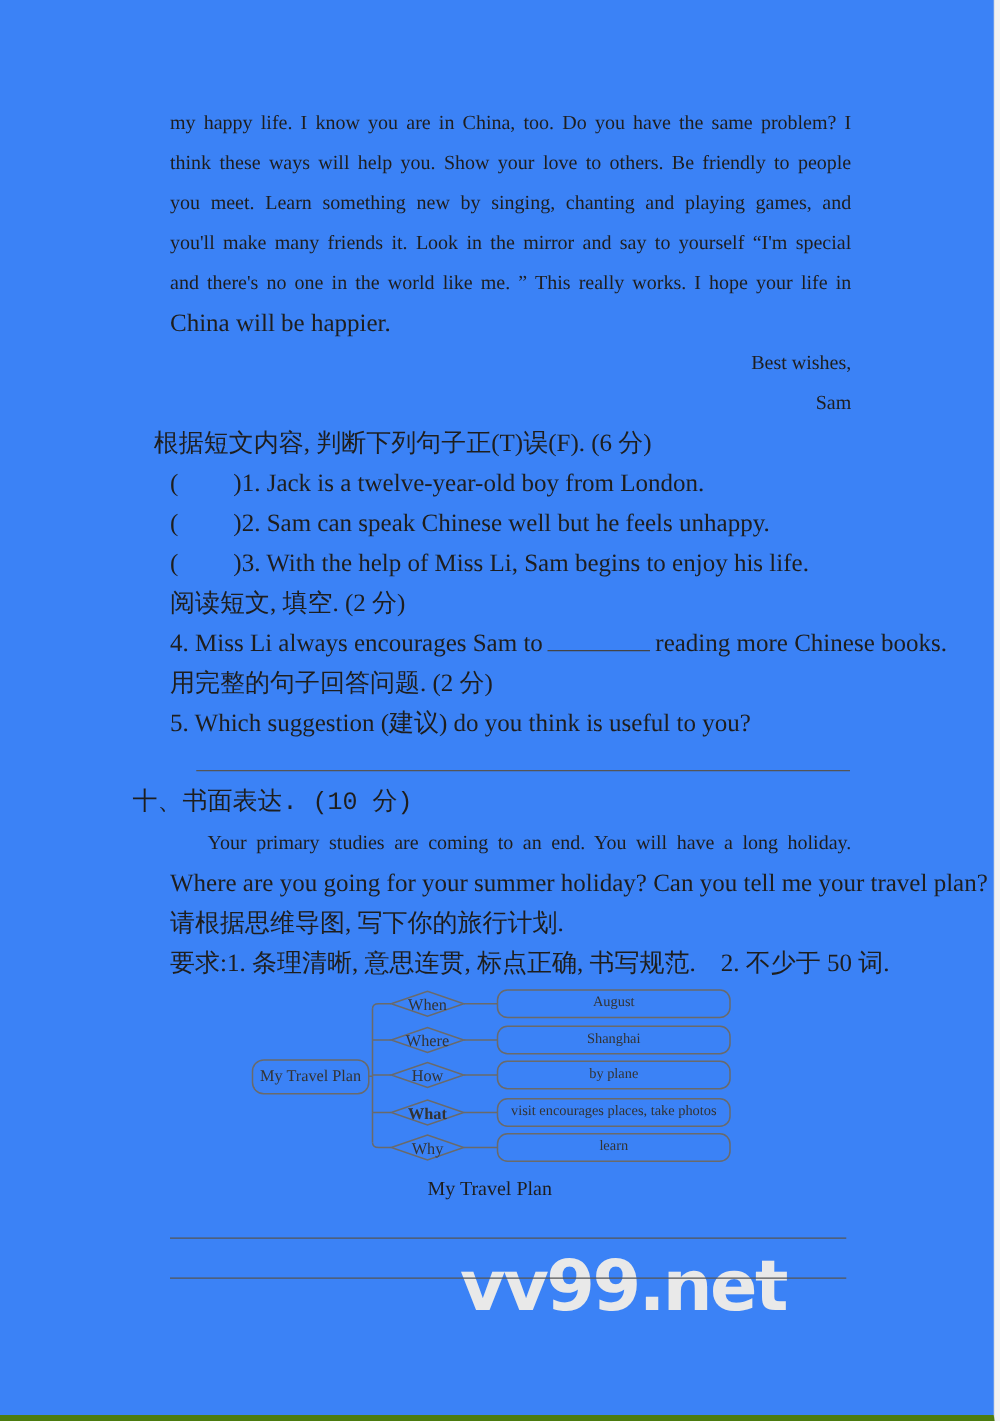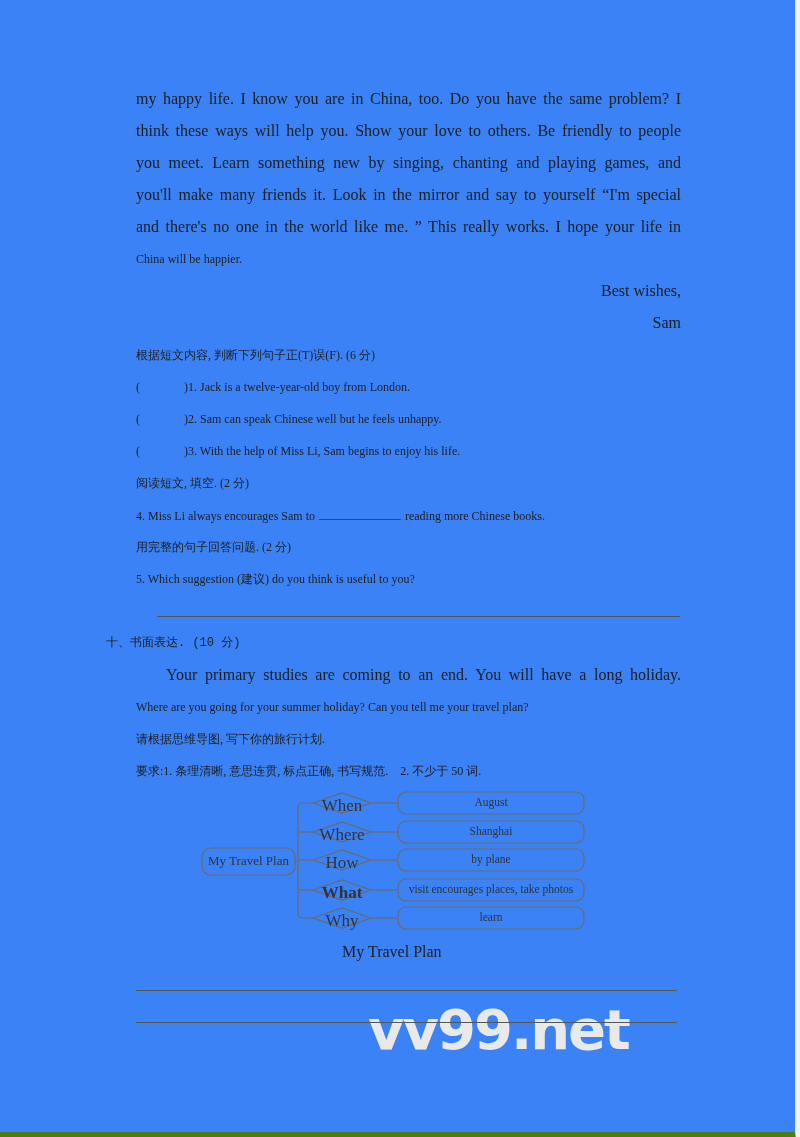--- a/index.html
+++ b/index.html
@@ -20,21 +20,21 @@
       left: 0;
       top: 0;
       width: 795px;
       height: 1132px;
       background: #3b82f6;
       border-right: 1px solid #e2e2e2;
       border-bottom: 7px solid #4d7c0f;
     }
     .line {
       position: absolute;
-      font-size: 12px;
+      font-size: 20px;
       line-height: 20px;
       white-space: nowrap;
     }
     .just {
       position: absolute;
       left: 136px;
       width: 545px;
       font-size: 16px;
       line-height: 20px;
       text-align: justify;
@@ -73,21 +73,21 @@
     }
     .diagram svg { position: absolute; left: 0; top: 0; }
     .dg-text {
       position: absolute;
       font-family: "Liberation Serif", "DejaVu Serif", serif;
       color: #333;
       text-align: center;
       white-space: nowrap;
     }
     .root-label { font-size: 13px; }
-    .diamond-label { font-size: 17px; }
+    .diamond-label { font-size: 13px; }
     .box-label { font-size: 11.5px; }
     .caption {
       position: absolute;
       left: 342px;
       top: 942px;
       font-size: 16px;
       line-height: 20px;
     }
     .watermark {
       position: absolute;
@@ -110,21 +110,21 @@
   <div class="just" style="top:89px;"><span>my happy life. I know you are in China, too. Do you have the same problem? I</span></div>
   <div class="just" style="top:153px;"><span>you meet. Learn something new by singing, chanting and playing games, and</span></div>
   <div class="just" style="top:121px;"><span>think these ways will help you. Show your love to others. Be friendly to people</span></div>
   <div class="just" style="top:185px;"><span>you'll make many friends it. Look in the mirror and say to yourself “I'm special</span></div>
   <div class="just" style="top:217px;"><span>and there's no one in the world like me. ” This really works. I hope your life in</span></div>
   <div class="line" style="left:136px; top:249px;">China will be happier.</div>
 
   <div class="right" style="top:281px;">Best wishes,</div>
   <div class="right" style="top:313px;">Sam</div>
 
-  <div class="line" style="left:136px; top:345px;">根据短文内容, 判断下列句子正(T)误(F). (6 分)</div>
+  <div class="line" style="left:123px; top:345px;">根据短文内容, 判断下列句子正(T)误(F). (6 分)</div>
 
   <div class="line" style="left:136px; top:377px;">
     <span>(</span><span class="paren-gap"></span><span>)1. Jack is a twelve-year-old boy from London.</span>
   </div>
   <div class="line" style="left:136px; top:409px;">
     <span>(</span><span class="paren-gap"></span><span>)2. Sam can speak Chinese well but he feels unhappy.</span>
   </div>
   <div class="line" style="left:136px; top:441px;">
     <span>(</span><span class="paren-gap"></span><span>)3. With the help of Miss Li, Sam begins to enjoy his life.</span>
   </div>

